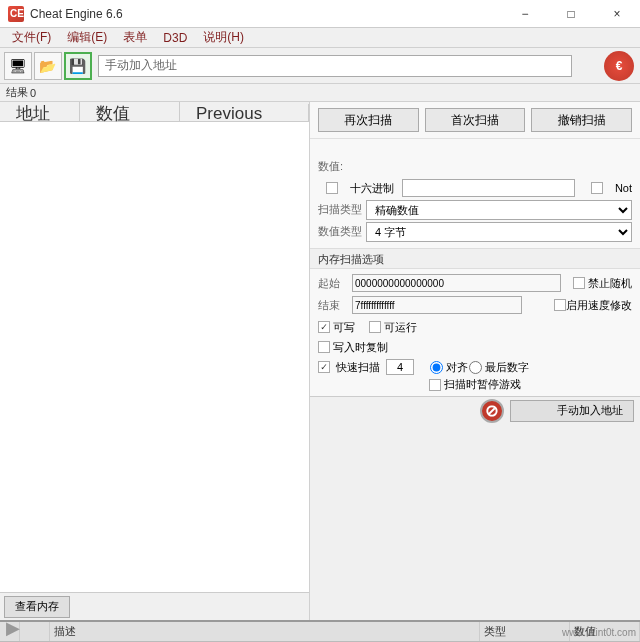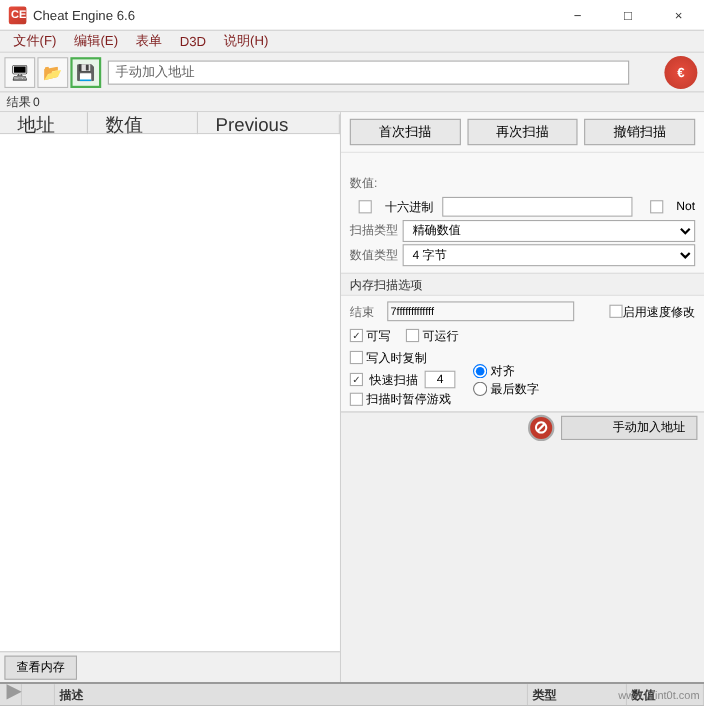--- a/index.html
+++ b/index.html
@@ -296,34 +296,35 @@
     }
     .fast-input {
       width: 28px;
       height: 16px;
       border: 1px solid #aaa;
       font-size: 11px;
       text-align: center;
     }
     .radio-group {
       display: flex;
-      flex-direction: column;
+      flex-direction: row;
       gap: 1px;
       font-size: 11px;
     }
     .radio-item {
       display: flex;
       align-items: center;
       gap: 3px;
     }
     .pause-check {
       display: flex;
       align-items: center;
       gap: 3px;
       font-size: 11px;
+      justify-content: center;
     }
     .bottom-bar {
       height: 28px;
       background: #f0f0f0;
       border-top: 1px solid #ccc;
       display: flex;
       align-items: center;
       justify-content: flex-end;
       padding: 0 6px;
     }
@@ -343,21 +344,20 @@
       align-items: center;
     }
     .ct-header span {
       padding: 0 4px;
       font-size: 11px;
       color: #333;
       border-right: 1px solid #ccc;
       height: 100%;
       display: flex;
       align-items: center;
-      font-weight: bold;
     }
     .watermark {
       position: fixed;
       bottom: 4px;
       right: 4px;
       font-size: 10px;
       color: #666;
       opacity: 0.7;
     }
     
@@ -439,22 +439,22 @@
     </div>
     <div class="addr-table-body"></div>
     <div class="left-bottom-btn">
       <div class="btn">查看内存</div>
     </div>
   </div>
 
   <div class="right-panel">
 
     <div class="scan-buttons">
+      <div class="scan-btn">再次扫描</div>
       <div class="scan-btn">首次扫描</div>
-      <div class="scan-btn">再次扫描</div>
       <div class="scan-btn cancel">撤销扫描</div>
     </div>
 
     <div class="value-section">
       <div class="value-row">
         <span class="value-label">数值:</span>
       </div>
       <div style="display:flex; align-items:center; gap:8px; margin-bottom:3px;">
         <div class="hex-check">
           <div class="checkbox"></div>
@@ -478,20 +478,31 @@
         <span class="section-label">数值类型</span>
         <select class="dropdown" style="flex:1;">
           <option>4 字节</option>
         </select>
       </div>
     </div>
 
     <div class="scan-options-title">内存扫描选项</div>
     <div class="scan-options">
 
+      <div class="scan-opt-row">
+        <span class="scan-opt-label">起始</span>
+        <input class="scan-opt-input" style="flex: 1 1 0%; background: rgb(248, 248, 248);" value="0000000000000000">
+
+        <div style="display:flex; flex-direction:column; gap:1px; margin-left:8px;">
+          <div style="display:flex; align-items:center; gap:3px; font-size:11px;">
+            <div class="checkbox"></div>
+            <span>禁止随机</span>
+          </div>
+        </div>
+      </div>
 
       <div class="scan-opt-row">
         <span class="scan-opt-label">结束</span>
         <input class="scan-opt-input" style="flex: 1 1 0%; background: rgb(248, 248, 248);" value="7fffffffffffff">
         <div style="display:flex; align-items:center; gap:0; font-size:11px; margin-left:8px;padding-left:20px;">
           <div class="checkbox"></div>
           <span>启用速度修改</span>
         </div>
       </div>
 

